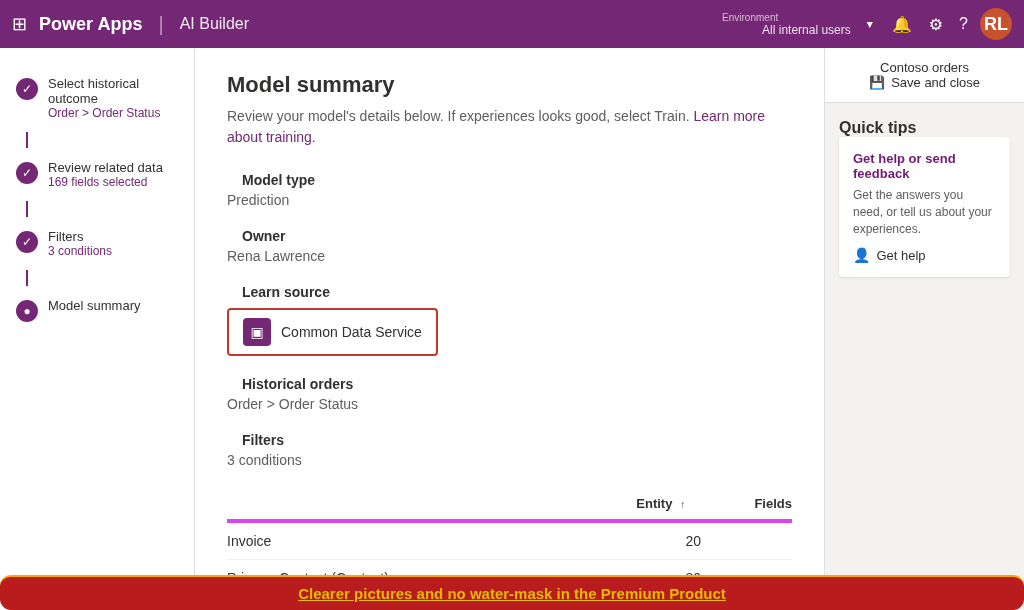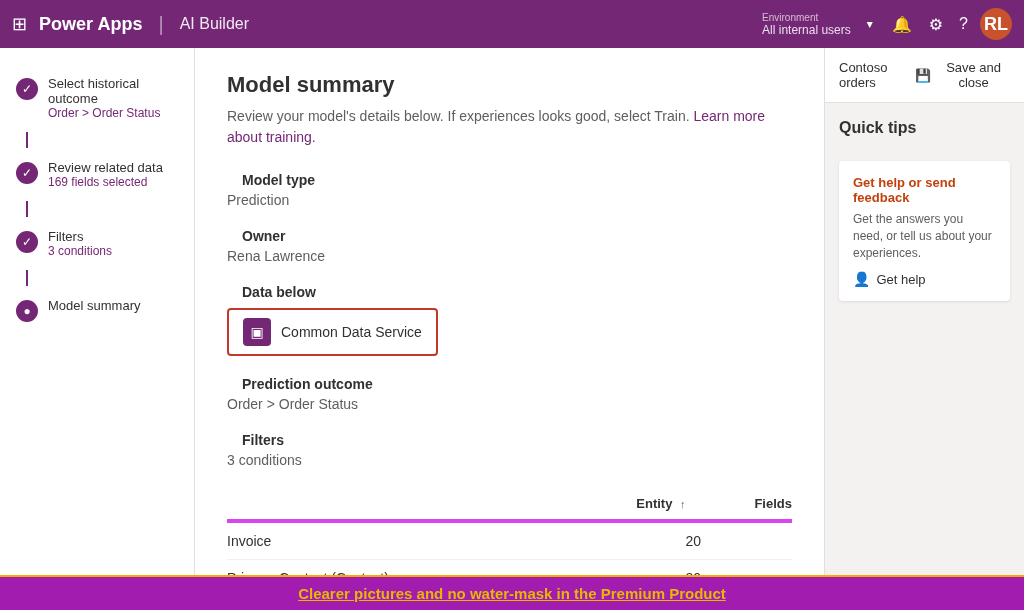--- a/index.html
+++ b/index.html
@@ -21,21 +21,21 @@
     .nav-sub { font-size: 16px; color: rgba(255,255,255,0.9); }
     .nav-spacer { flex: 1; }
     .nav-env {
       display: flex;
       flex-direction: column;
       font-size: 11px;
       color: rgba(255,255,255,0.85);
       margin-right: 4px;
     }
     .nav-env-label { font-size: 10px; opacity: 0.8; }
-    .nav-env-value { font-size: 12px; }
+    .nav-env-value { font-size: 12px; margin-left: 40px; }
     .nav-chevron { color: white; font-size: 12px; margin-right: 8px; }
     .nav-icons { display: flex; gap: 16px; color: white; font-size: 16px; }
     .nav-avatar {
       width: 32px; height: 32px; border-radius: 50%;
       background: #c8512e; display: flex; align-items: center; justify-content: center;
       color: white; font-size: 18px; font-weight: 600;
     }
 
     
     .layout { display: flex; height: calc(610px - 48px); }
@@ -125,55 +125,57 @@
       display: flex;
       flex-direction: column;
     }
     .right-panel-header {
       display: flex;
       justify-content: flex-end;
       align-items: center;
       padding: 12px 14px;
       background: white;
       border-bottom: 1px solid #e0e0e0;
+      flex-direction: column;
     }
     .contoso-label { font-size: 13px; color: #323130; }
     .save-close-btn {
       display: flex; align-items: center; gap: 6px;
       background: none; border: none; cursor: pointer;
       font-size: 13px; color: #323130;
     }
 
     .quick-tips-section { padding: 16px 14px; }
-    .quick-tips-title { font-size: 16px; font-weight: 600; color: #323130; margin-bottom: 24px; }
+    .quick-tips-title { font-size: 16px; font-weight: 600; color: #323130; margin-bottom: 0; }
     .quick-tips-card {
       background: white;
       border-radius: 4px;
       padding: 14px;
       box-shadow: 0 1px 3px rgba(0,0,0,0.1);
     }
-    .quick-tips-card-title { font-size: 13px; font-weight: 600; color: #c2410c; margin-bottom: 6px; }
+    .quick-tips-card-title { font-size: 13px; font-weight: 600; color: #701a75; margin-bottom: 6px; }
     .quick-tips-card-desc { font-size: 12px; color: #605e5c; line-height: 1.4; margin-bottom: 10px; }
     .get-help-link {
       display: flex; align-items: center; gap: 6px;
       font-size: 13px; color: #323130; cursor: pointer;
       text-decoration: none;
     }
     .help-icon { color: #742774; font-size: 14px; }
 
     
     .watermark-bar {
       position: fixed;
       bottom: 0;
       left: 0;
       right: 0;
-      background: #a21caf;
+      background: #b91c1c;
       border-top: 2px solid orange;
       padding: 8px 16px;
       text-align: center;
+      border-radius: 11px;
     }
     .watermark-link {
       color: #e6b800;
       font-size: 15px;
       font-weight: 700;
       text-decoration: underline;
     }
   </style>
 </head>
 <body>
@@ -247,29 +249,29 @@
       <div class="section-label">Model type</div>
       <div class="section-value">Prediction</div>
     </div>
 
     <div class="section">
       <div class="section-label">Owner</div>
       <div class="section-value">Rena Lawrence</div>
     </div>
 
     <div class="section">
-      <div class="section-label">Data below</div>
+      <div class="section-label">Learn source</div>
       <div class="data-source-box">
         <div class="ds-icon">▣</div>
         <span class="ds-label">Common Data Service</span>
       </div>
     </div>
 
     <div class="section">
-      <div class="section-label">Prediction outcome</div>
+      <div class="section-label">Historical orders</div>
       <div class="section-value">Order &gt; Order Status</div>
     </div>
 
     <div class="section">
       <div class="section-label">Filters</div>
       <div class="section-value">3 conditions</div>
     </div>
 
     <div class="section">
       <table class="entity-table">

